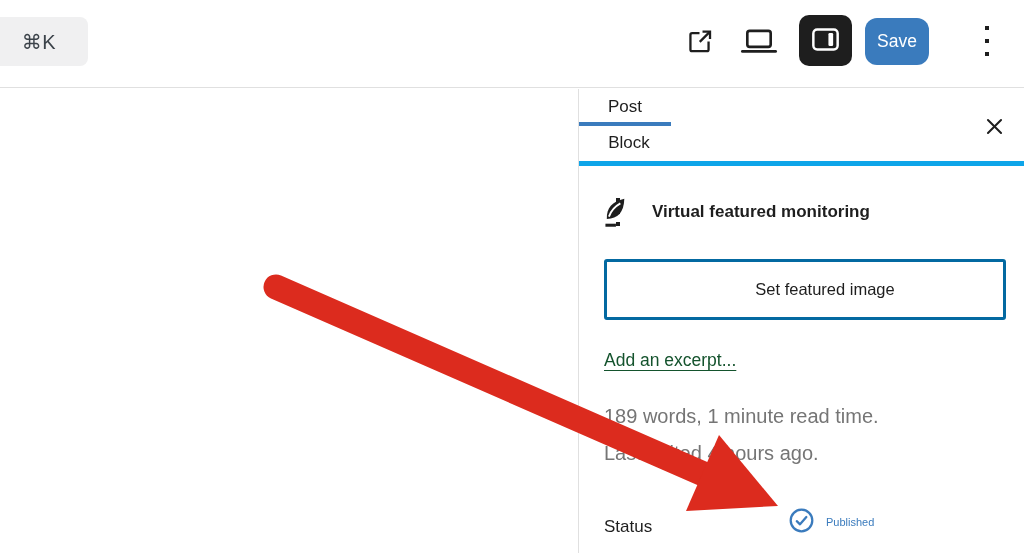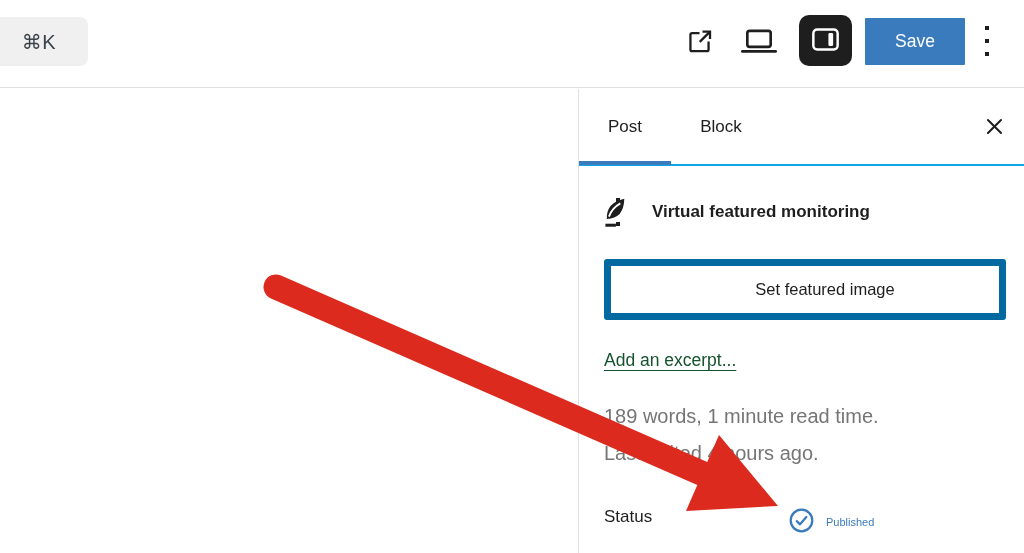--- a/index.html
+++ b/index.html
@@ -13,60 +13,60 @@
   
   .header { position:absolute; top:0; left:0; width:1024px; height:88px;
             background:#fff; border-bottom:1px solid #e0e0e0; z-index:2; }
   .cmdk-btn { position:absolute; left:-10px; top:17px; width:98px; height:49px;
               background:#f0f0f1; border-radius:8px; font-size:20px; color:#3c434a;
               display:flex; align-items:center; justify-content:center; letter-spacing:.5px; }
   .icon-btn { position:absolute; display:flex; align-items:center; justify-content:center; color:#1e1e1e; }
   .btn-external { left:676px; top:20px; width:46px; height:46px; }
   .btn-laptop   { left:733px; top:20px; width:52px; height:46px; }
   .btn-toggle   { left:799px; top:15px; width:53px; height:51px; background:#1e1e1e; border-radius:10px; }
-  .btn-save     { position:absolute; left:865px; top:18px; width:100px; height:47px;
-                  background:#3a7bbd; border-radius:1px; color:#fff; font-size:17.5px;
+  .btn-save     { position:absolute; left:865px; top:18px; width:64px; height:47px;
+                  background:#3a7bbd; border-radius:12px; color:#fff; font-size:17.5px;
                   display:flex; align-items:center; justify-content:center; }
   .kebab { display:flex; flex-direction:column; align-items:center; }
   .kebab .dot { width:4px; height:4px; background:#1e1e1e; }
   .btn-kebab-top { left:970px; top:17px; width:34px; height:48px; }
   .btn-kebab-top .dot + .dot { margin-top:9px; }
 
   
   .sidebar { position:absolute; left:578px; top:89px; width:446px; height:464px;
              background:#fff; border-left:1px solid #e0e0e0; z-index:1; }
-  .tabs { position:relative; height:77px; border-bottom:2px solid #0ea5e9; display:flex; }
+  .tabs { position:relative; height:77px; border-bottom:5px solid #0ea5e9; display:flex;flex-direction:column; }
   .tab { height:100%; display:flex; align-items:center; justify-content:center;
          font-size:17px; color:#1e1e1e; position:relative; }
   .tab-post { width:92px; }
   .tab-block { width:100px; }
   .tab.active::after { content:""; position:absolute; left:0; right:0; bottom:-1px;
                        height:4px; background:#3a7bbd; }
   .btn-close { position:absolute; right:14px; top:23px; width:32px; height:32px; }
 
   .post-card { position:absolute; left:22px; right:14px; top:102px; height:42px;
                display:flex; align-items:center; }
   .post-card .leaf { flex:0 0 auto; margin-right:23px; display:flex; }
   .post-title { flex:1; font-size:17px; font-weight:700; color:#1e1e1e; }
   .btn-kebab-card { width:34px; height:40px; }
   .btn-kebab-card .dot { width:4px; height:4px; }
   .btn-kebab-card .dot + .dot { margin-top:8px; }
 
   .featured-btn { position:absolute; left:25px; top:170px; width:402px; height:61px;
-                  background:#fff; border:7px solid #0369a1; border-radius:3px;
+                  background:#fff; border:3px solid #0369a1; border-radius:3px;
                   font-size:16.5px; color:#1e1e1e;
                   display:flex; align-items:center; justify-content:center;padding-left:40px; }
   .excerpt-link { position:absolute; left:25px; top:261px; font-size:17.5px; color:#14532d;
                   text-decoration:underline; text-underline-offset:4px; }
   .muted-line { position:absolute; left:25px; font-size:20px; color:#757575; }
   .words-line  { top:316px; }
   .edited-line { top:353px; }
 
   .status-row { position:absolute; left:25px; top:418px; width:398px;
-                display:flex; align-items:flex-start; }
+                display:flex; align-items:flex-end; }
   .status-label { width:184px; font-size:17px; color:#1e1e1e; }
   .status-value { display:flex; align-items:center; gap:11px; color:#3a7bbd; }
   .status-value .value-text { font-size:11px; color:#3a7bbd; }
 
   
   .arrow-overlay { position:absolute; left:0; top:0; width:1024px; height:553px;
                    z-index:10; pointer-events:none; }
 </style>
 </head>
 <body>

